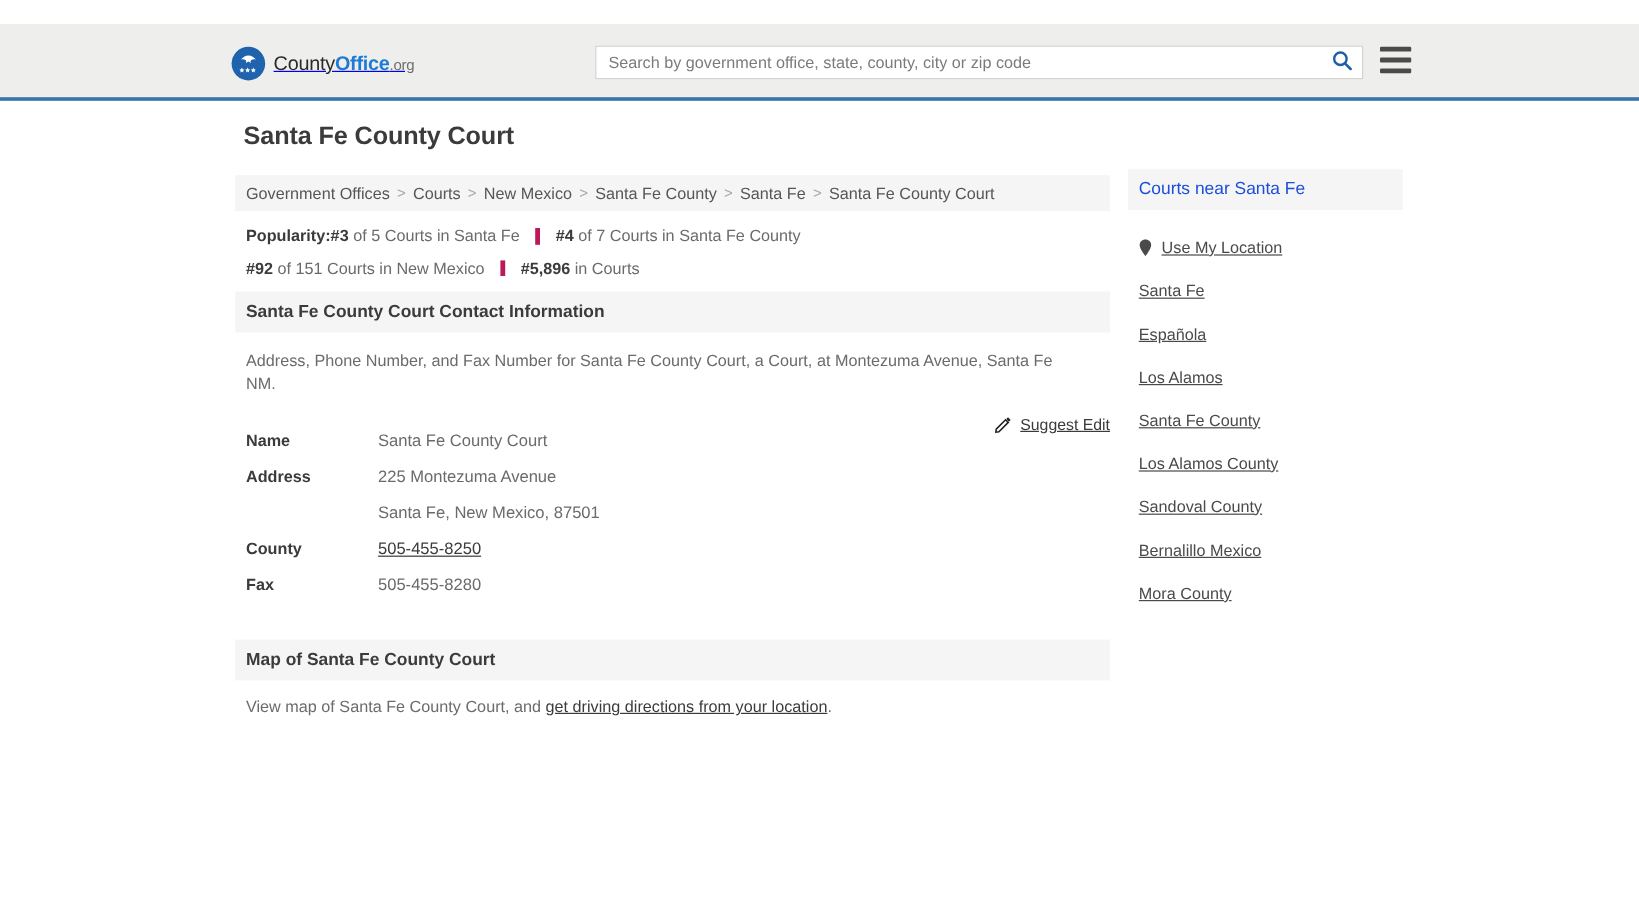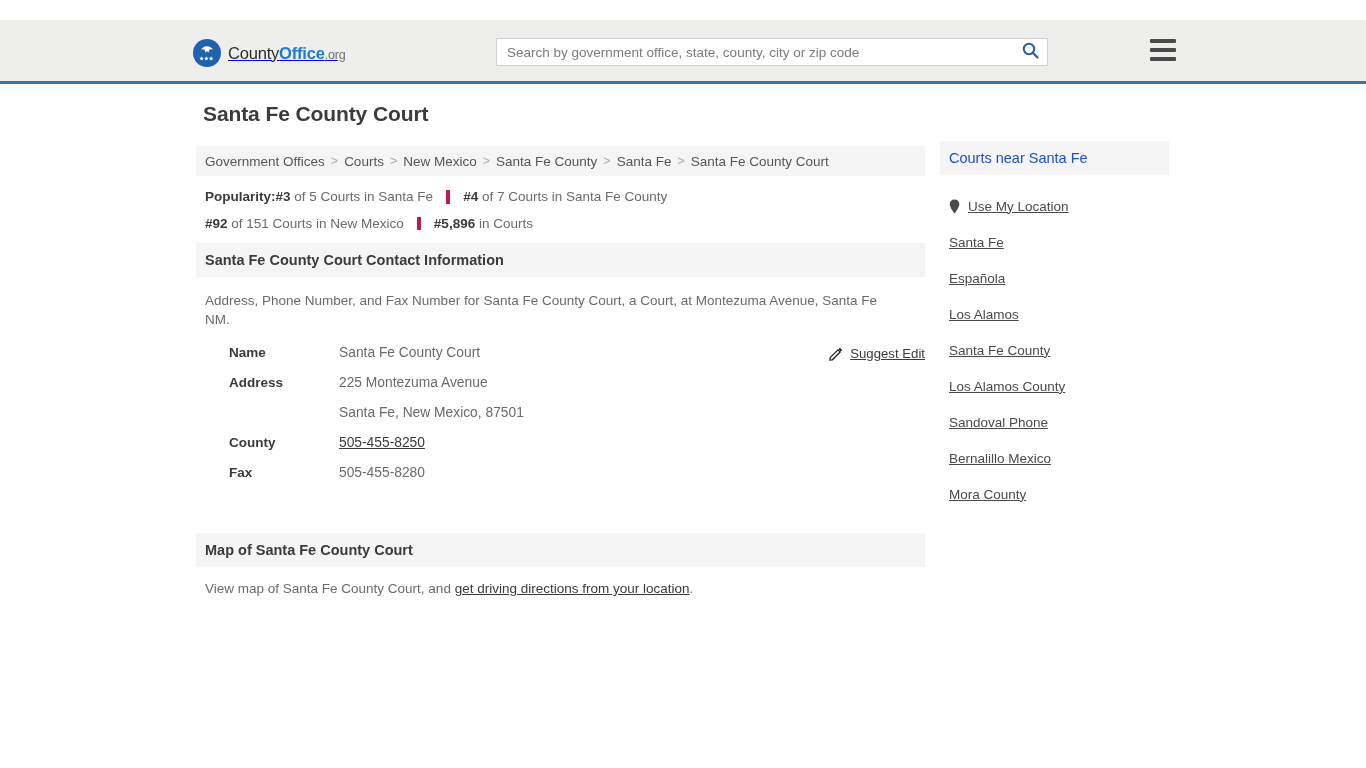--- a/index.html
+++ b/index.html
@@ -42,21 +42,21 @@
     white-space: nowrap;
     line-height: 1;
   }
   .logo-text .lt-county { color: #2b2b2b; }
   .logo-text .lt-office { color: #1f7ad6; font-weight: bold; }
   .logo-text .lt-org { color: #6f6f6f; font-size: 12.5px; }
 
   .search-box {
     position: absolute;
     left: 496px; top: 18px;
-    width: 552px; height: 28px;
+    width: 640px; height: 28px;
     background: #ffffff;
     border: 1px solid #d2d2d2;
     display: flex; align-items: center;
   }
   .search-input {
     border: 0; outline: 0;
     background: transparent;
     flex: 1 1 auto;
     height: 26px;
     padding: 0 8px 0 10px;
@@ -156,23 +156,22 @@
     max-width: 715px;
   }
 
   .detail-table {
     position: relative;
     margin-top: 16px;
     padding: 0 9px;
   }
   .detail-row {
     display: flex;
-    align-items: flex-start;
+    align-items: flex-end;
     height: 30px;
-    margin-left: 24px;
   }
   .detail-label {
     width: 110px; flex: none;
     font-size: 13.5px; font-weight: bold; color: #3b3b3b;
   }
   .detail-value {
     font-size: 13.8px; color: #6b6b6b;
   }
   .detail-value a {
     color: #3b3b3b; text-decoration: underline;
@@ -352,21 +351,21 @@
           <div class="side-link">
             <a href="#">Los Alamos</a>
           </div>
           <div class="side-link">
             <a href="#">Santa Fe County</a>
           </div>
           <div class="side-link">
             <a href="#">Los Alamos County</a>
           </div>
           <div class="side-link">
-            <a href="#">Sandoval Phone</a>
+            <a href="#">Sandoval County</a>
           </div>
           <div class="side-link">
             <a href="#">Bernalillo Mexico</a>
           </div>
           <div class="side-link">
             <a href="#">Mora County</a>
           </div>
         </div>
     </div>
   </div>

